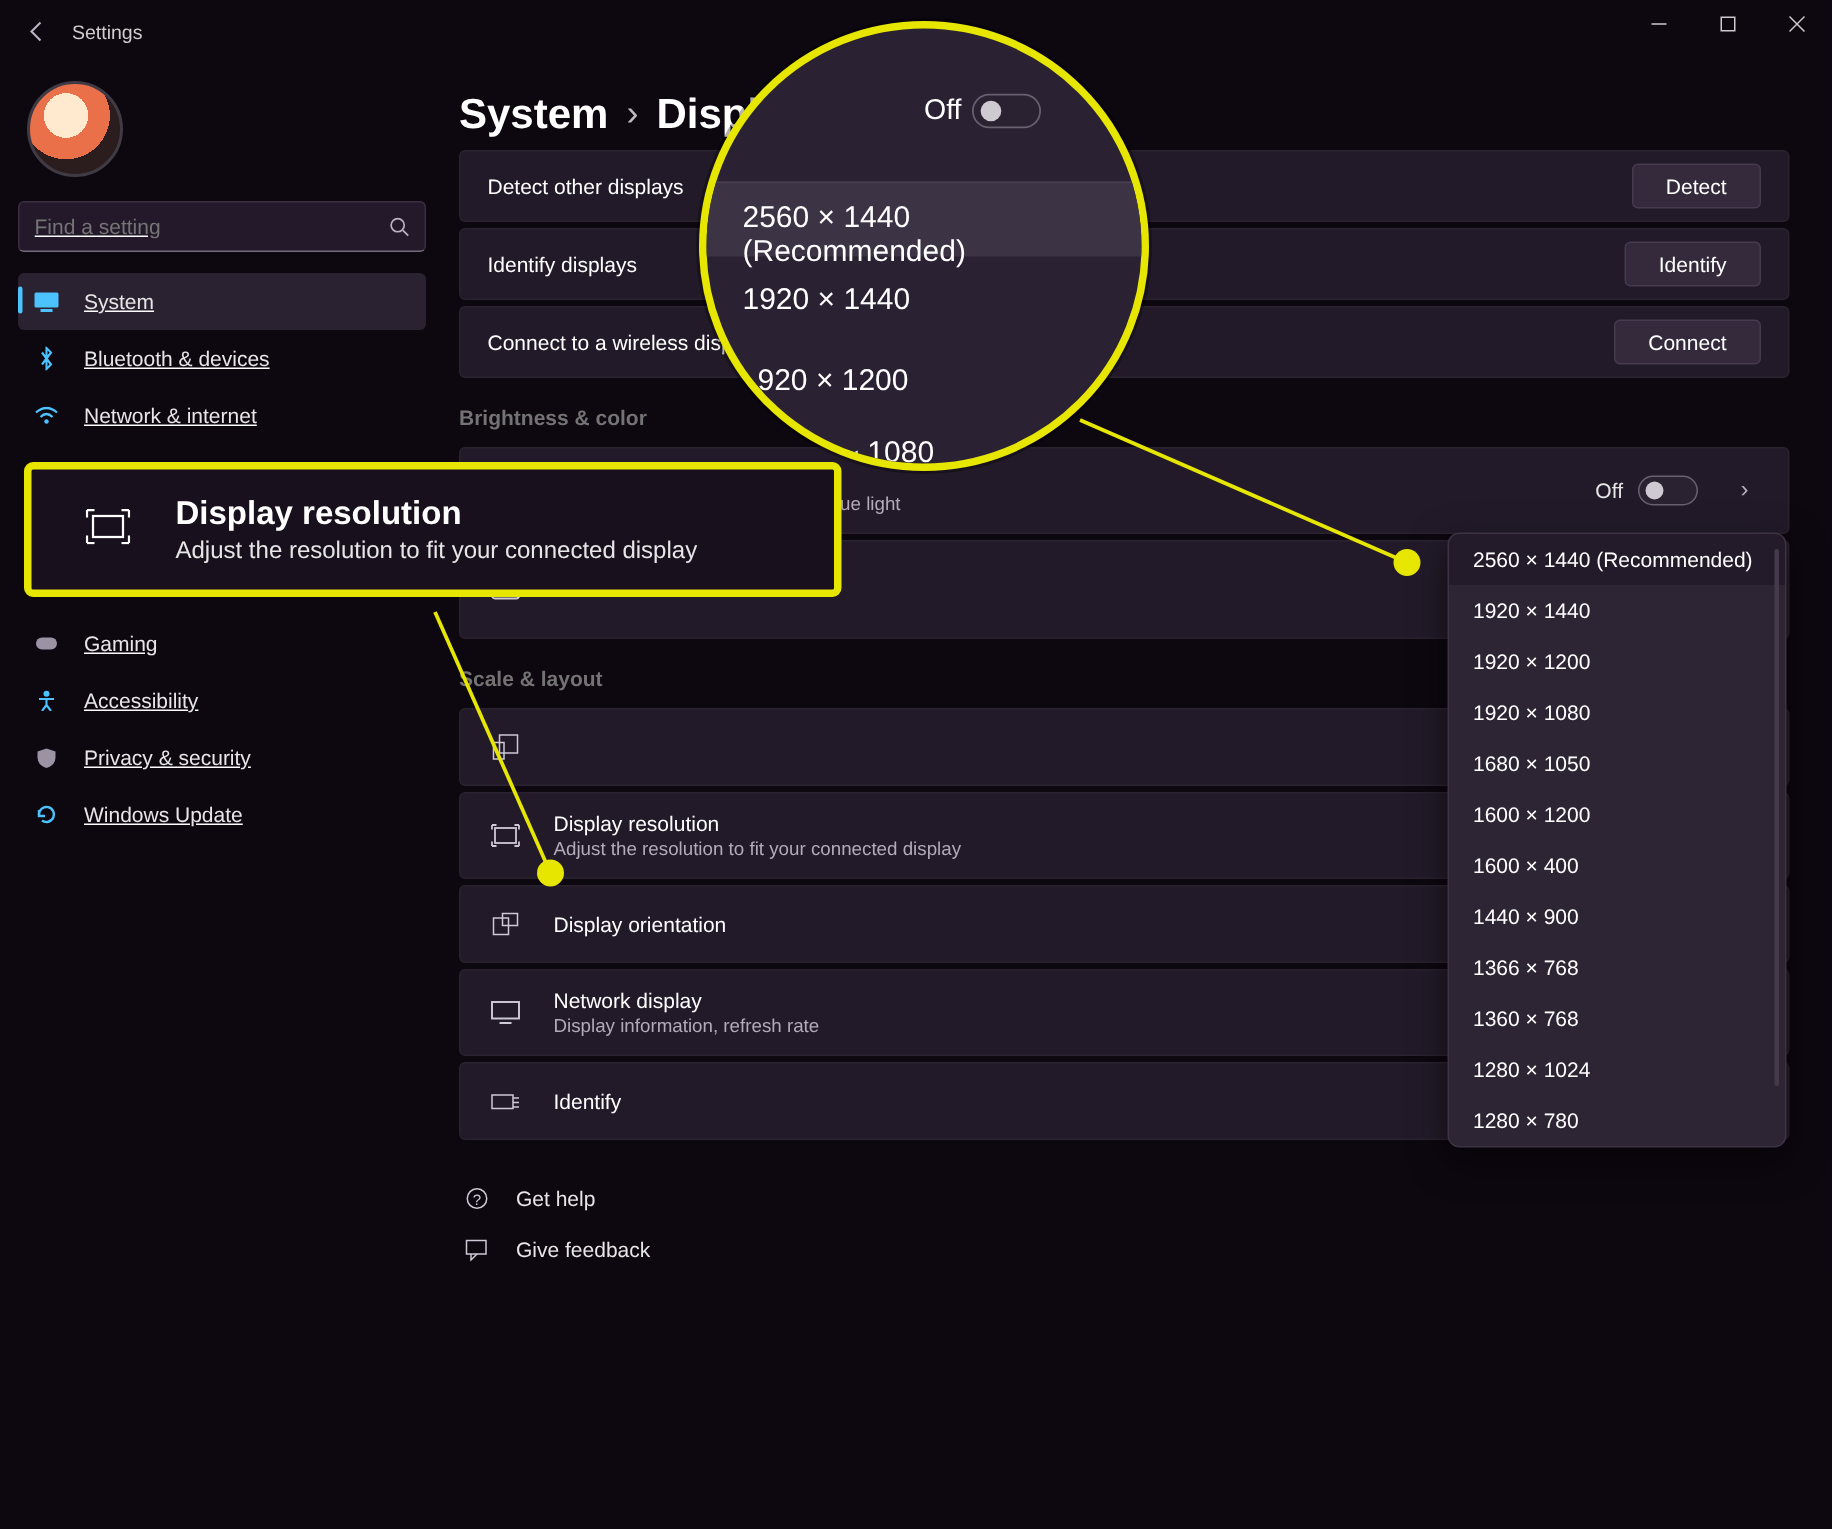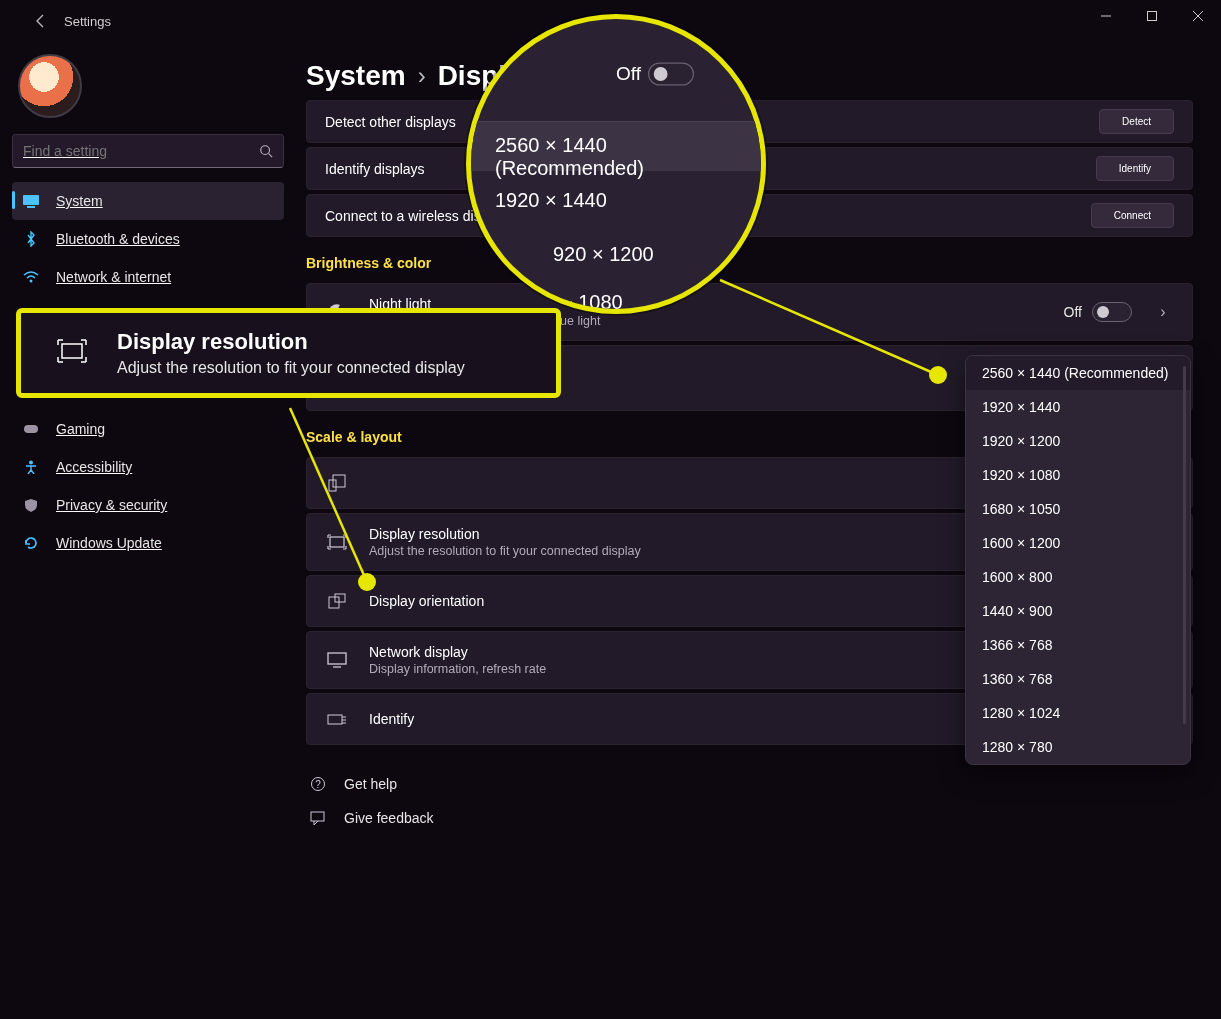--- a/index.html
+++ b/index.html
@@ -6,21 +6,21 @@
   html, body { width: 1221px; height: 1019px; overflow: hidden; }
   body {
     font-family: "Segoe UI", Arial, sans-serif;
     background: #0d0710;
     color: #ffffff;
     position: relative;
   }
   
   .titlebar {
     display: flex; align-items: center; height: 42px;
-    padding-left: 18px;
+    padding-left: 2px;
     background: transparent;
     position: relative;
     text-align: center;
   }
   .back-btn {
     width: 46px; height: 42px; display:flex;align-items:center;justify-content:center;
   }
   .titlebar .title { font-size: 13px; color:#cfcfcf; }
   .win-caption {
     position: absolute; right: 0; top: 0; display: flex;
@@ -68,37 +68,37 @@
   
   .main {
     flex:1; padding: 18px 28px 0 10px; position:relative;
   }
   .bc {
     display:flex; align-items:center; gap:12px;
     font-size:28px; font-weight:600; margin-bottom:8px;
   }
   .bc .sep { font-weight:400; font-size:24px; color:#bbb; }
   .sect-label {
-    font-size:14px; color:#fde047; margin:18px 0 12px 0; font-weight:600;
+    font-size:14px; color:#737373; margin:18px 0 12px 0; font-weight:600;
   }
   .card {
     background:#221a29; border:1px solid #2b222f;
     border-radius:4px; margin-bottom:4px;
     display:flex; align-items:center; padding:12px 18px;
     gap:20px; min-height:52px;
   }
   .card .ico-slot {
     width:24px; display:flex; align-items:center; justify-content:center;
   }
   .card .txt { flex:1; }
   .card .ttl { font-size:14px; color:#fff; }
   .card .sub { font-size:12.5px; color:#b3aab8; margin-top:2px; }
   .pill-btn {
     background:#342a3b; border:1px solid #463a4e; border-radius:4px;
-    padding:6px 22px; font-size:10px; color:#fff;
+    padding:6px 22px; font-size:14px; color:#fff;
   }
   .chev { width:22px; display:flex;align-items:center;justify-content:center; color:#b5aebc; }
   
   .toggle {
     display:inline-flex; align-items:center; gap:10px; font-size:14px; color:#e5e5e5;
   }
   .switch {
     width:40px; height:20px; border-radius:10px;
     background:#2a2131; border:1px solid #6a6070; position:relative;
   }
@@ -423,21 +423,21 @@
 </div>
 
 <div class="dropdown">
   <div class="scroll" id="dd-scroll">
       <div class="dd-item hl">2560 × 1440 (Recommended)</div>
       <div class="dd-item">1920 × 1440</div>
       <div class="dd-item">1920 × 1200</div>
       <div class="dd-item">1920 × 1080</div>
       <div class="dd-item">1680 × 1050</div>
       <div class="dd-item">1600 × 1200</div>
-      <div class="dd-item">1600 × 800</div>
+      <div class="dd-item">1600 × 400</div>
       <div class="dd-item">1440 × 900</div>
       <div class="dd-item">1366 × 768</div>
       <div class="dd-item">1360 × 768</div>
       <div class="dd-item">1280 × 1024</div>
       <div class="dd-item">1280 × 780</div>
     </div>
   <div class="track"></div>
 </div>
 
 <div class="callout">
@@ -455,21 +455,21 @@
 
 <div class="zoom">
   <div class="zoom-inner">
     <div style="position:absolute;left:145px;top:44px;display:flex;align-items:center;gap:10px;font-size:19px;">
       <span>Off</span>
       <span class="switch" style="transform:scale(1.15);"></span>
     </div>
     <div style="position:absolute;left:0;top:102px;right:0;height:50px;background:#3c3344;border-top:1px solid #4a4052;"></div>
     <div class="zrow" style="top:115px;left:24px;font-size:20px;">2560 × 1440 (Recommended)</div>
     <div class="zrow" style="top:170px;left:24px;font-size:20px;">1920 × 1440</div>
-    <div class="zrow" style="top:224px;left:34px;font-size:20px;margin-left:48px;">920 × 1200</div>
+    <div class="zrow" style="top:224px;left:34px;font-size:20px;">920 × 1200</div>
     <div class="zrow" style="top:272px;left:90px;font-size:20px;">~ 1080</div>
   </div>
 </div>
 
 <svg class="svg-overlay" width="1221" height="1019">
   <line x1="290" y1="408" x2="367" y2="582" stroke="#e6e600" stroke-width="2.5"></line>
   <circle cx="367" cy="582" r="9" fill="#e6e600"></circle>
   <line x1="720" y1="280" x2="938" y2="375" stroke="#e6e600" stroke-width="2.5"></line>
   <circle cx="938" cy="375" r="9" fill="#e6e600"></circle>
 </svg>

